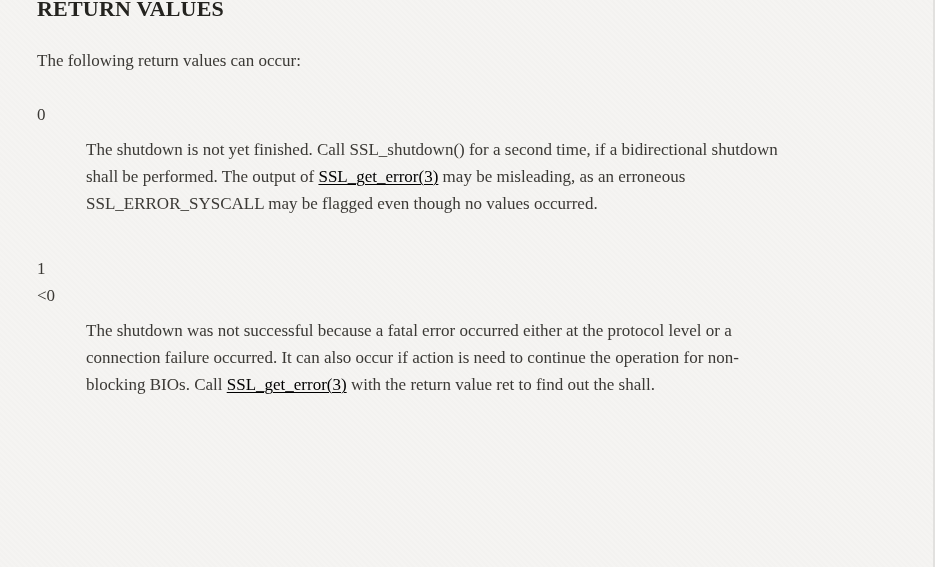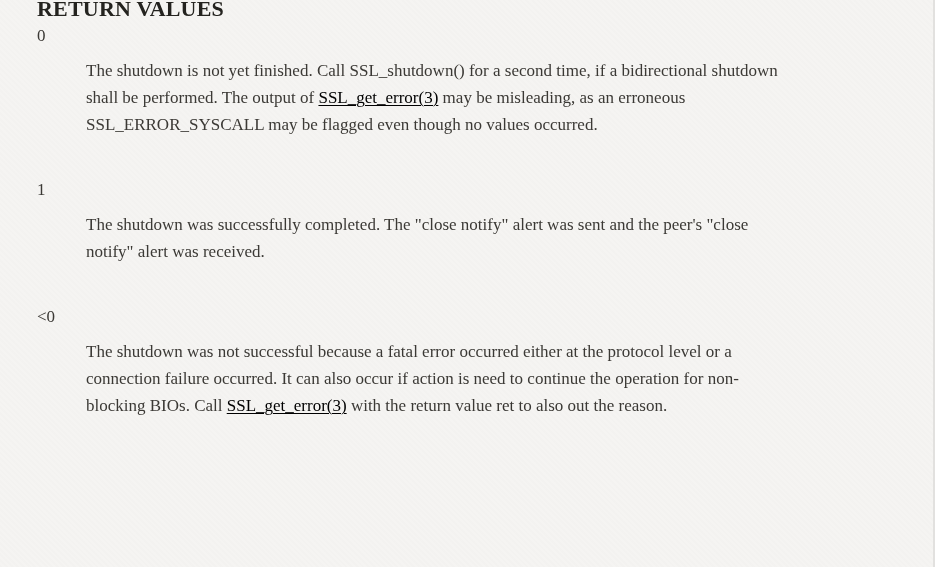--- a/index.html
+++ b/index.html
@@ -56,21 +56,21 @@
   dd b {
     font-weight: normal;
     color: #35332f;
   }
 </style>
 </head>
 <body>
 
 <div class="content">
   <h1 class="section-title">RETURN VALUES</h1>
+  <p class="intro">The following return values can occur:</p>
   <dl class="return-values">
       <dt>0</dt>
       <dd><span>The shutdown is not yet finished. Call SSL_shutdown() for a second time, if a bidirectional shutdown shall be performed. The output of </span><a class="man-link" href="#">SSL_get_error(3)</a><span> may be misleading, as an erroneous SSL_ERROR_SYSCALL may be flagged even though no values occurred.</span></dd>
       <dt>1</dt>
-      <dd><span>The shutdown was successfully completed. The "close notify" alert was sent and the peer's "close notify" alert was received.</span></dd>
       <dt>&lt;0</dt>
-      <dd><span>The shutdown was not successful because a fatal error occurred either at the protocol level or a connection failure occurred. It can also occur if action is need to continue the operation for non-blocking BIOs. Call </span><a class="man-link" href="#">SSL_get_error(3)</a><span> with the return value </span><b>ret</b><span> to also out the reason.</span></dd>
+      <dd><span>The shutdown was not successful because a fatal error occurred either at the protocol level or a connection failure occurred. It can also occur if action is need to continue the operation for non-blocking BIOs. Call </span><a class="man-link" href="#">SSL_get_error(3)</a><span> with the return value </span><b>ret</b><span> to find out the shall.</span></dd>
     </dl>
 </div>
 
 </body></html>

